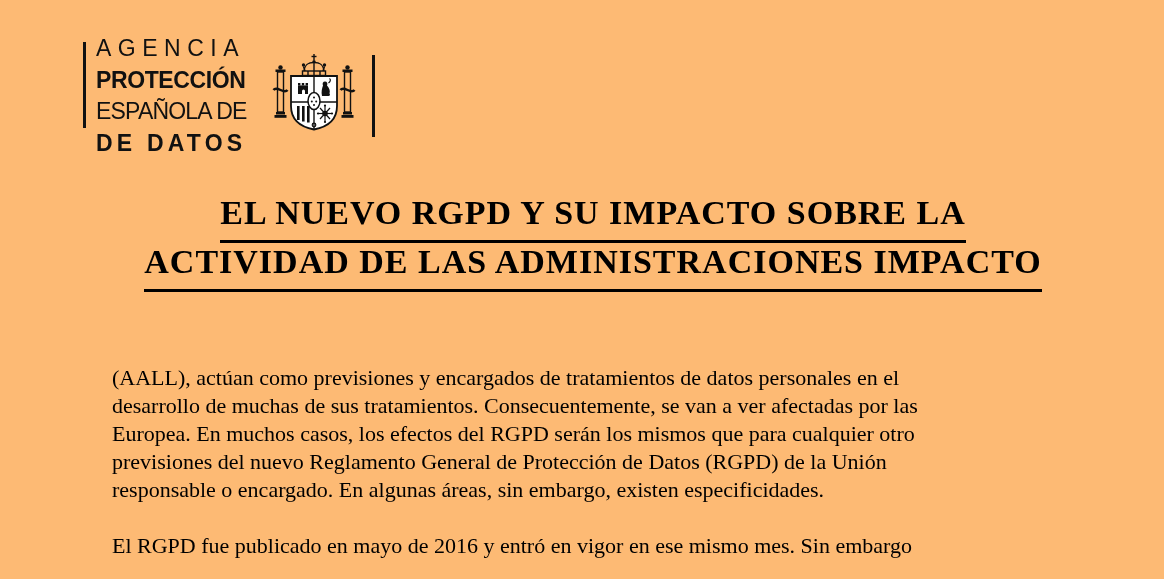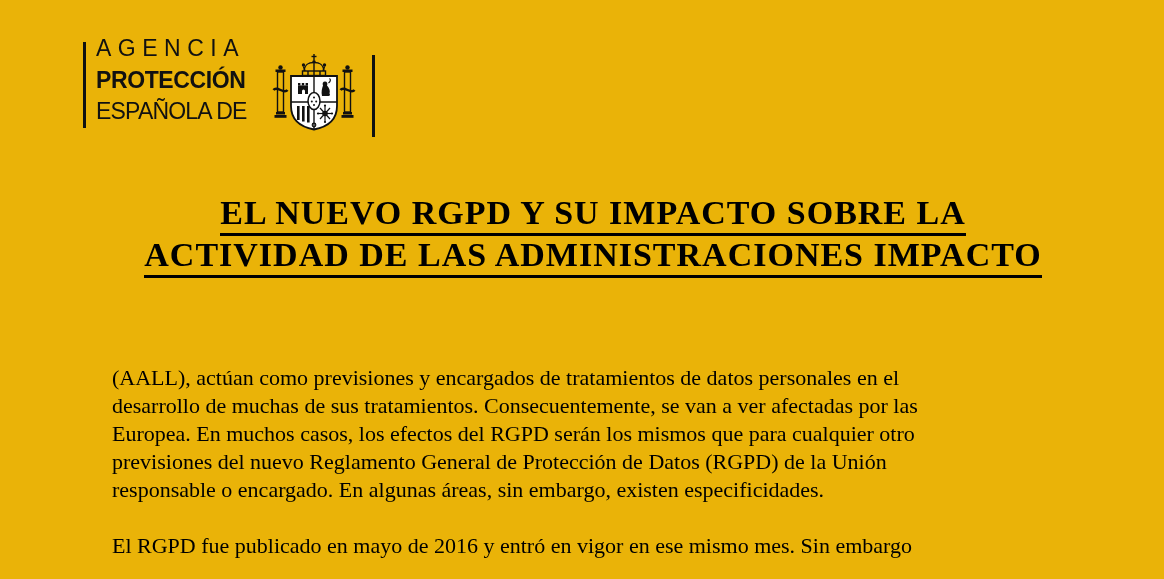--- a/index.html
+++ b/index.html
@@ -4,21 +4,21 @@
 <style>
   html, body { margin: 0; padding: 0; }
   body {
     width: 1164px; height: 579px;
     background: #ffffff;
     position: relative;
     overflow: hidden;
     color: #000000;
     font-family: "Liberation Serif", serif;
   }
-  .page { position: absolute; inset: 0; background: #eab308; }
+  .page { position: absolute; inset: 0; background: #fdba74; }
 
   
   .logo-bar {
     position: absolute;
     width: 3px; background: #111;
   }
   .logo-bar.left  { left: 83px;  top: 42px; height: 86px; }
   .logo-bar.right { left: 372px; top: 55px; height: 82px; }
 
   .logo-text {
@@ -41,21 +41,21 @@
     text-align: center;
     font-weight: bold;
     font-size: 34px;
     letter-spacing: 1px;
     color: #000;
   }
   .doc-title .tline { white-space: nowrap; }
   .doc-title .tline span {
     display: inline-block;
     border-bottom: 3px solid #000;
-    padding-bottom: 1px;
+    padding-bottom: 8px;
   }
 
   
   .doc-body {
     position: absolute; left: 112px; top: 364px; width: 1000px;
     font-size: 22px;
     line-height: 28px;
     color: #000;
   }
   .doc-body .pline { white-space: nowrap; }
@@ -65,20 +65,21 @@
 <body>
 
 <div class="page">
 
   <div class="logo">
     <div class="logo-bar left"></div>
     <div class="logo-text">
       <div class="l l1">AGENCIA</div>
       <div class="l l3">PROTECCIÓN</div>
       <div class="l l2">ESPAÑOLA DE</div>
+      <div class="l l4">DE DATOS</div>
     </div>
 
     <div class="emblem">
       <svg viewBox="0 0 84 88" xmlns="http://www.w3.org/2000/svg" fill="none" stroke="#111" stroke-width="1.4">
 
         <line x1="42" y1="0" x2="42" y2="6"></line>
         <line x1="39.5" y1="2.5" x2="44.5" y2="2.5"></line>
         <circle cx="42" cy="7.5" r="1.6" fill="#111" stroke="none"></circle>
 
         <path d="M32,17 C33,9 38,8.5 42,8.5 C46,8.5 51,9 52,17"></path>

